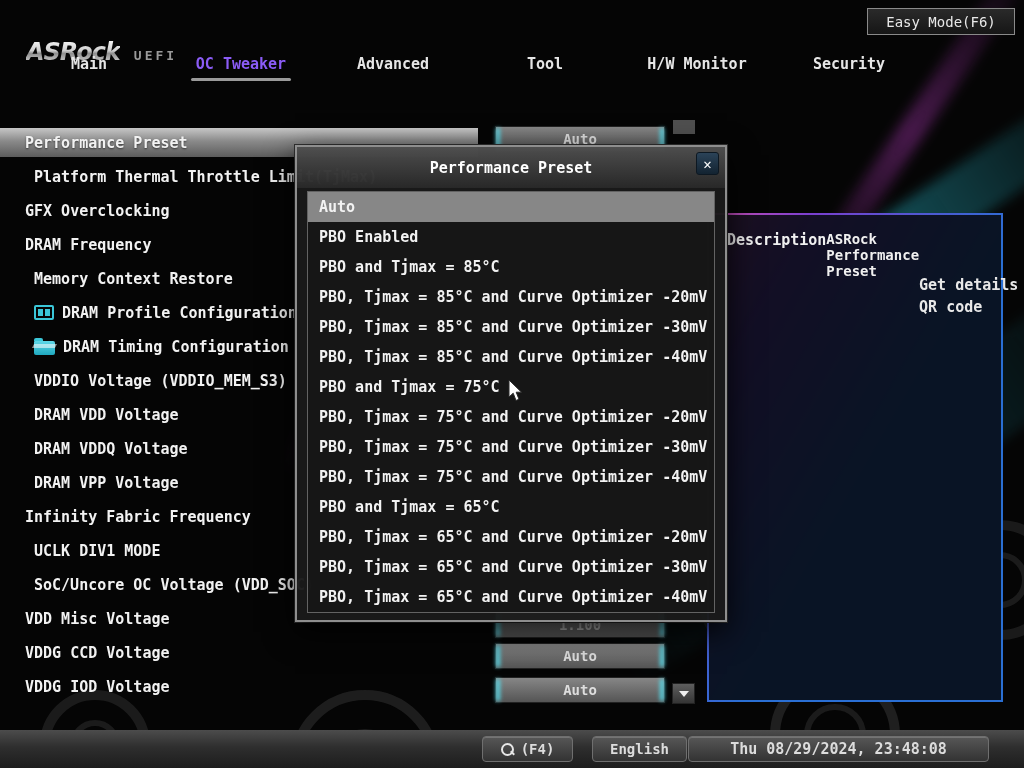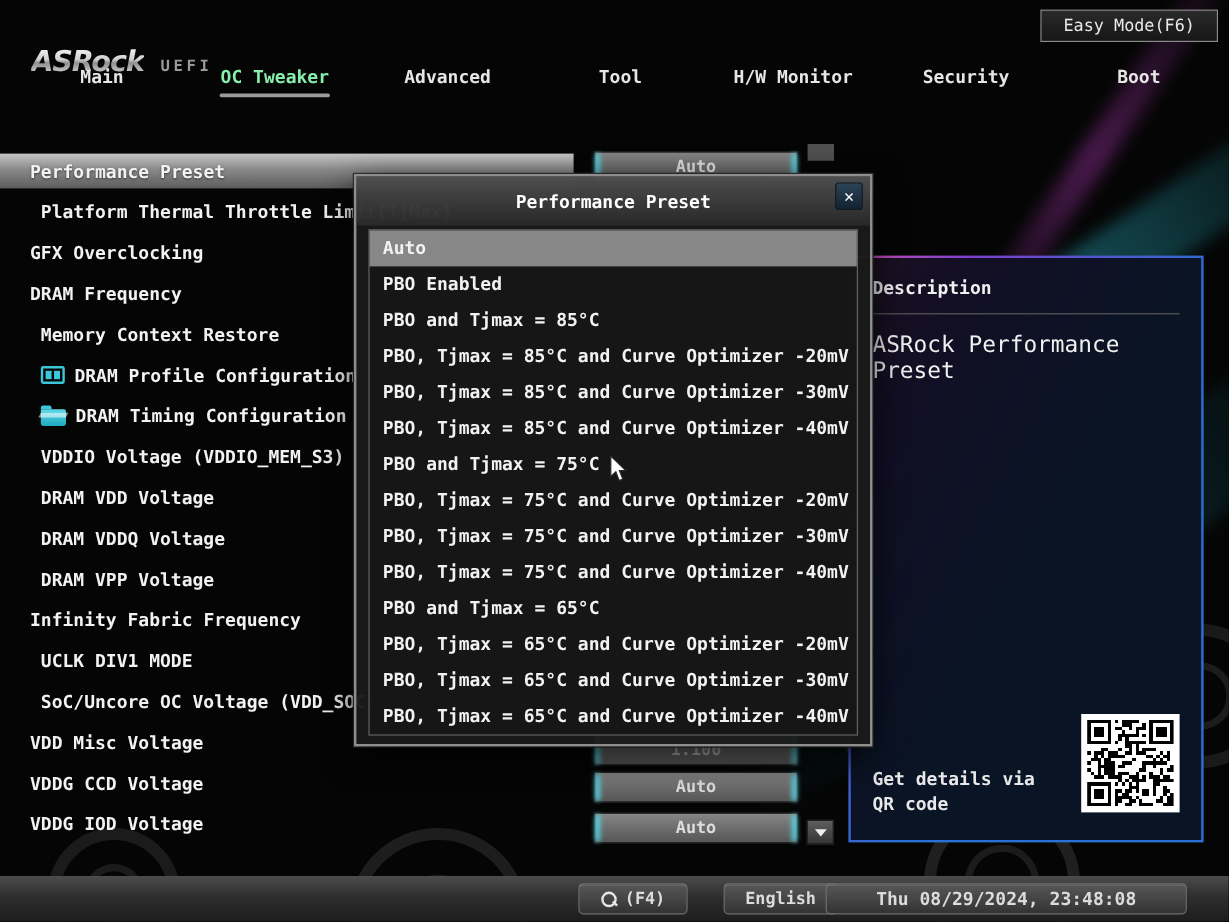--- a/index.html
+++ b/index.html
@@ -49,21 +49,21 @@
     background:linear-gradient(180deg,#2a2a2a,#161616);
     border:1px solid #8a8a8a; color:#e8e8e8; font-size:14px; font-weight:normal;
     display:flex; align-items:center; justify-content:center; cursor:pointer;
   }
 
   
   .tabs { position:absolute; left:28px; top:48px; width:978px; height:32px;
     display:flex;gap:30px; }
   .tab { width:122px; height:100%; display:flex; align-items:center; justify-content:center;
     position:relative; font-size:15px; font-weight:bold; color:#e6e6e6; cursor:pointer; }
-  .tab.active { color:#86efac; }
+  .tab.active { color:#8b5cf6; }
   .tab.active .underline { content:""; position:absolute; left:11px; right:11px; bottom:-1px;
     height:3px; background:#9a9a9a; border-radius:2px; }
 
   
   .sidebar { position:absolute; left:0; top:128px; width:478px; z-index:2; }
   .side-item { position:relative; height:29px; margin-bottom:5px; display:flex;
     align-items:center; font-size:15px; font-weight:bold; color:#f2f2f2;
     cursor:pointer; white-space:nowrap; overflow:hidden; }
   .ind0 { padding-left:25px; }
   .ind1 { padding-left:34px; }
@@ -101,24 +101,24 @@
     background:linear-gradient(180deg,#5e5e5e,#353535); border:1px solid #222;
     display:flex; align-items:center; justify-content:center; z-index:3; cursor:pointer; }
   .scroll-down-btn .tri { width:0; height:0; border-left:5px solid transparent;
     border-right:5px solid transparent; border-top:6px solid #efefef; }
 
   
   .desc-panel { position:absolute; left:707px; top:213px; width:296px; height:489px;
     padding:2px; z-index:2;
     background:linear-gradient(120deg,#d050b0 0%,#7a3fd0 18%,#2a6fd4 55%,#2a6fd4 100%); }
   .desc-inner { width:100%; height:100%; background:rgba(4,8,12,.88);
-    padding:16px 18px 18px 18px; display:flex; flex-direction:column;justify-content:flex-end; }
+    padding:16px 18px 18px 18px; display:flex; flex-direction:row; }
   .desc-title { font-size:15px; font-weight:bold; color:#f0f0f0; }
   .desc-sep { border:none; border-top:1px solid #5a5a5a; margin:12px 0 14px 0; }
-  .desc-body { font-size:19px; font-weight:normal; color:#f0f0f0; }
+  .desc-body { font-size:14px; font-weight:bold; color:#f0f0f0; }
   .desc-spacer { flex:1; }
   .qr-row { display:flex; align-items:flex-start; gap:14px; }
   .qr-caption { font-size:15px; font-weight:bold; color:#e8e8e8; width:160px; line-height:1.45;margin-top:44px; }
   .qr-box { width:82px; height:82px; background:#fff; padding:5px; }
   .qr-box svg { width:100%; height:100%; display:block; }
 
   
   .dialog { position:absolute; left:295px; top:145px; width:432px; height:477px; z-index:10;
     background:rgba(26,26,26,.97); border:2px solid #8e8e8e;
     box-shadow:0 10px 28px rgba(0,0,0,.85), 0 0 0 1px #333; }
@@ -139,21 +139,21 @@
   
   .statusbar { position:absolute; left:0; top:730px; width:1024px; height:38px;
     background:linear-gradient(180deg,#4c4c4c 0%,#2e2e2e 45%,#1d1d1d 100%); z-index:5; }
   .sb-btn { position:absolute; top:6px; height:26px; border-radius:4px;
     border:1px solid #6f6f6f;
     background:linear-gradient(180deg,#575757,#333333);
     box-shadow:inset 0 1px 0 rgba(255,255,255,.18);
     display:flex; align-items:center; justify-content:center; gap:7px;
     color:#dcdcdc; font-size:14px; font-weight:bold; cursor:pointer; }
   .btn-search   { left:482px; width:91px; }
-  .btn-lang     { left:592px; width:95px;margin-left:11px; }
+  .btn-lang     { left:592px; width:95px; }
   .btn-datetime { left:688px; width:301px; font-size:15px; }
   .mag { width:13px; height:13px; position:relative; }
   .mag::before { content:""; position:absolute; left:0; top:0; width:9px; height:9px;
     border:2px solid #e6e6e6; border-radius:50%; }
   .mag::after { content:""; position:absolute; left:9px; top:9px; width:5px; height:2px;
     background:#e6e6e6; transform:rotate(45deg); }
 
   
   .cursor { position:absolute; left:508px; top:380px; z-index:20; pointer-events:none; }
 </style>
@@ -190,23 +190,20 @@
       <span>Advanced</span>
     </div>
   <div class="tab">
       <span>Tool</span>
     </div>
   <div class="tab">
       <span>H/W Monitor</span>
     </div>
   <div class="tab">
       <span>Security</span>
-    </div>
-  <div class="tab">
-      <span>Boot</span>
     </div>
 </div>
 
 <div class="sidebar">
   <div class="side-item selected ind0">
       <span>Performance Preset</span>
     </div>
   <div class="side-item ind1">
       <span>Platform Thermal Throttle Limit(TjMax)</span>
     </div>

